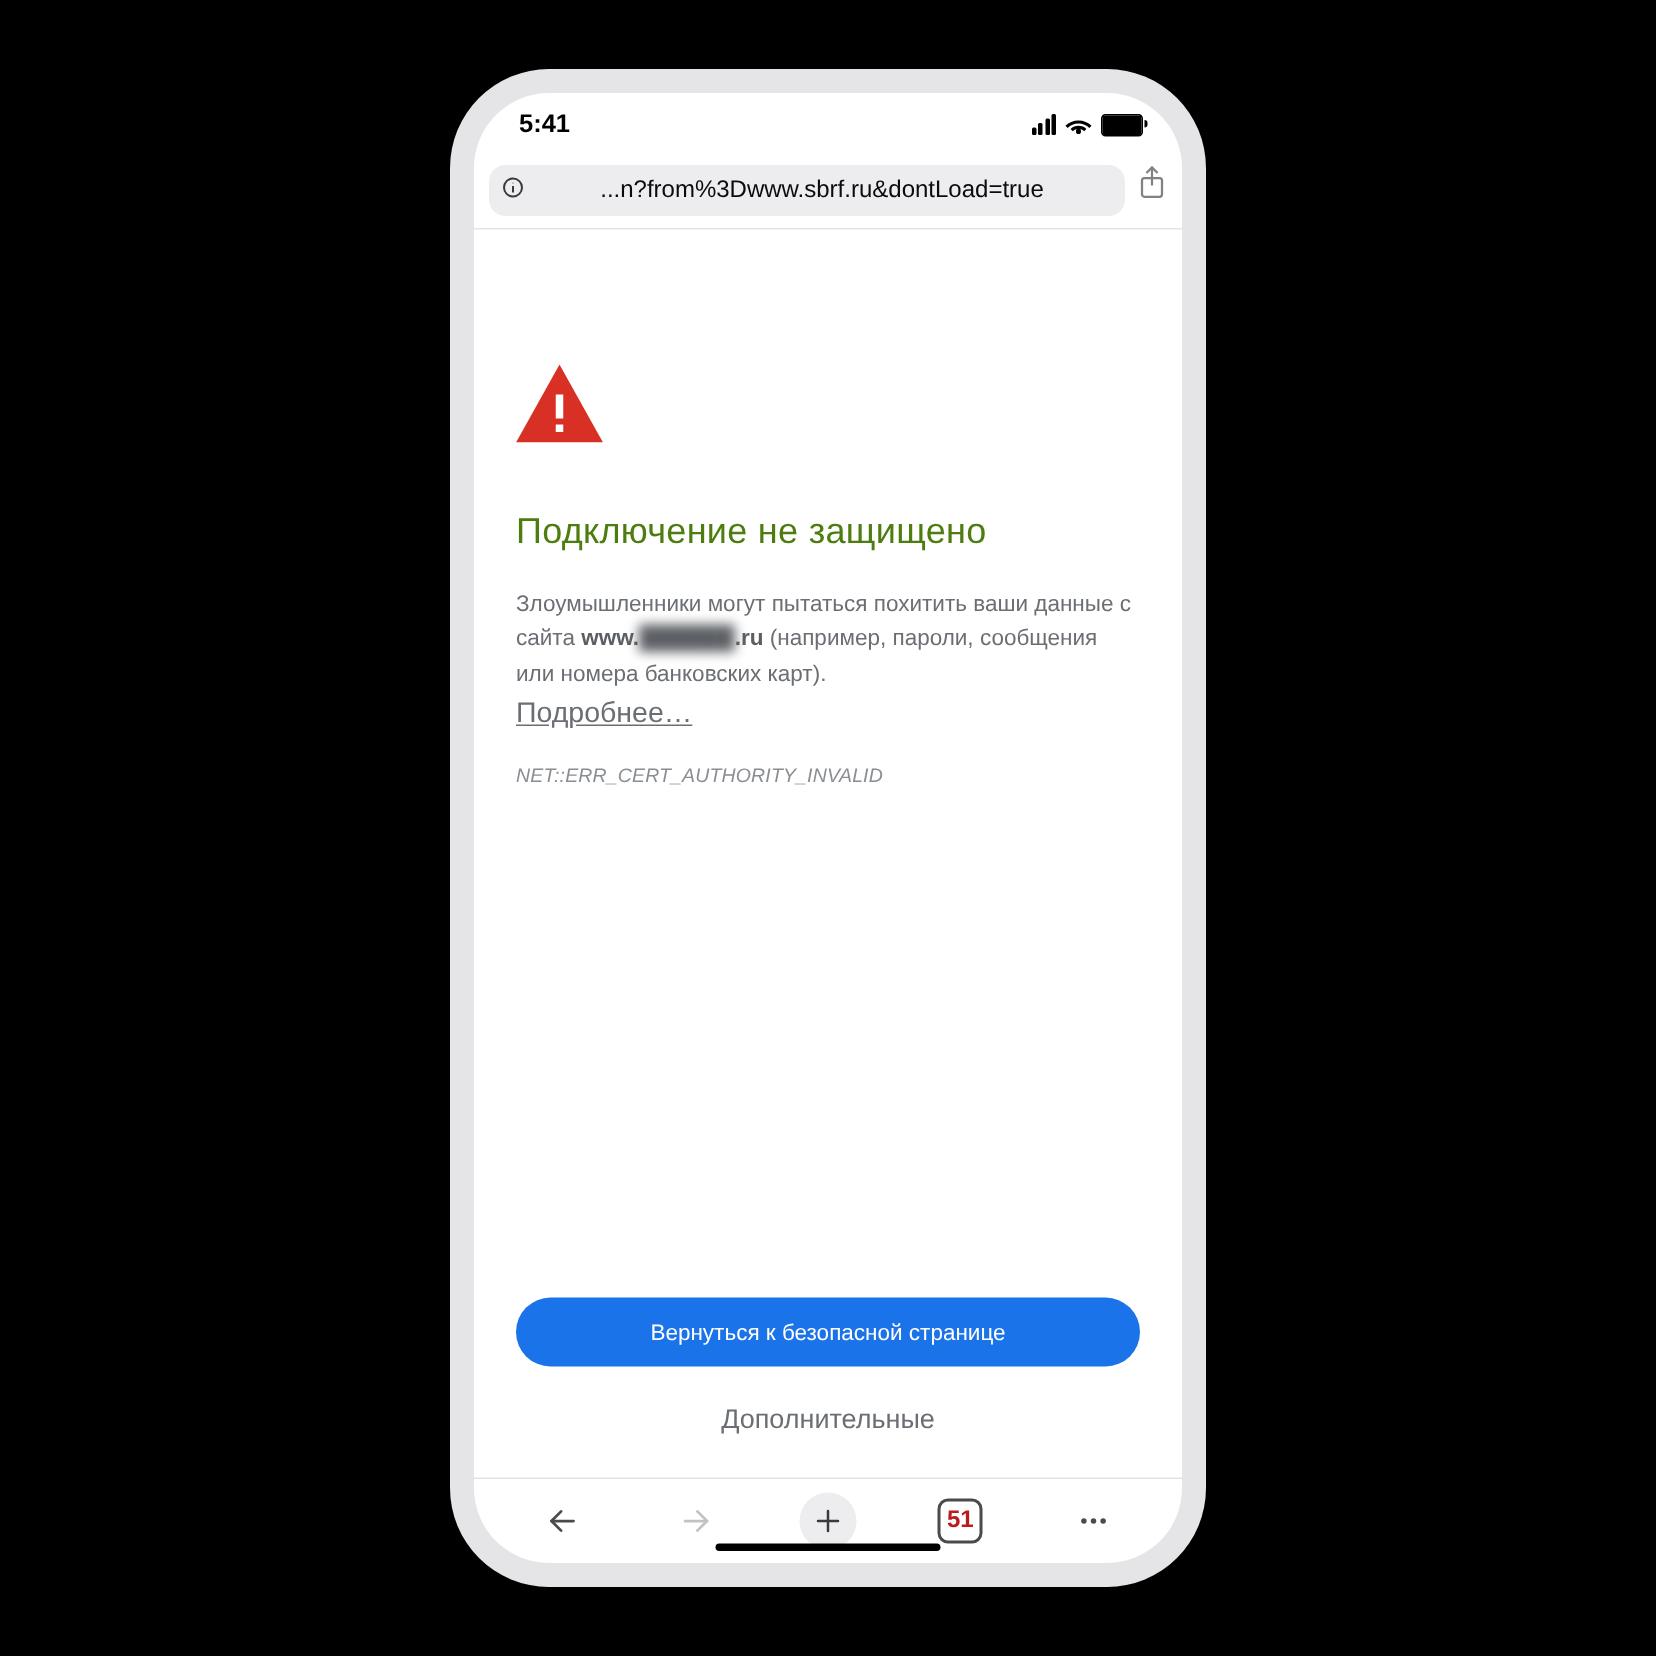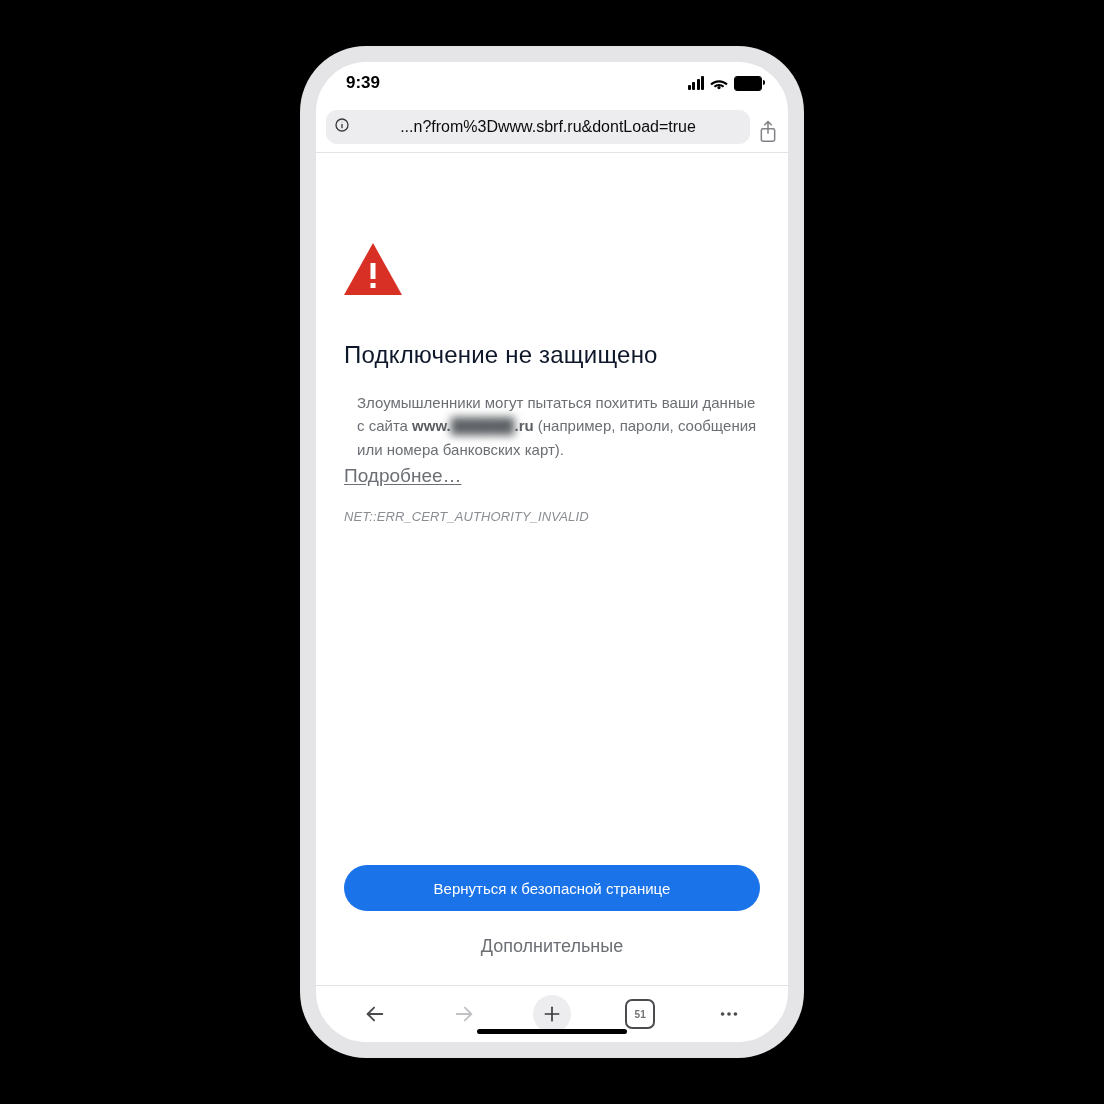--- a/index.html
+++ b/index.html
@@ -45,46 +45,46 @@
     width:26px;height:13px;border:1.5px solid #000;border-radius:3px;
     position:relative;display:flex;align-items:center;
   }
   .battery::after{
     content:"";position:absolute;right:-4px;top:3px;width:2.5px;height:5px;
     background:#000;border-radius:0 2px 2px 0;
   }
   .battery .fill{width:100%;height:100%;background:#000;border-radius:1.5px;}
   
   .url-row{
-    display:flex;align-items:flex-end;gap:8px;
+    display:flex;align-items:flex-start;gap:8px;
     padding:6px 10px 8px 10px;
     border-bottom:1px solid #e3e3e3;
   }
   .url-pill{
     flex:1;background:#ededef;border-radius:11px;
     height:34px;display:flex;align-items:center;justify-content:center;
     font-size:16px;color:#0b0b0b;white-space:nowrap;overflow:hidden;
     padding:0 8px;
   }
   .url-pill .info{margin-right:4px;flex:0 0 auto;}
   .url-pill .text{overflow:hidden;text-overflow:ellipsis;flex:1;text-align:center;}
   .share-btn{flex:0 0 auto;color:#808085;display:flex;}
   
   .content{
     flex:1;
     padding:90px 28px 24px 28px;
     display:flex;flex-direction:column;
   }
   .warn-icon{width:58px;height:52px;margin-bottom:46px;}
   .title{
-    font-size:24px;color:#0f172a;margin:0 0 22px 0;font-weight:400;
+    font-size:24px;color:#4d7c0f;margin:0 0 22px 0;font-weight:400;
     letter-spacing:0.2px;
   }
   .body-text{
-    font-size:15px;line-height:1.55;color:#6b6f74;margin:0 0 2px 13px;
+    font-size:15px;line-height:1.55;color:#6b6f74;margin:0 0 2px 0;
   }
   .body-text b{color:#5b5f63;font-weight:700;}
   .body-text .blur{filter:blur(4px);}
   .learn-more{
     font-size:19px;color:#6b6f74;text-decoration:underline;
     text-underline-offset:2px;margin-top:2px;display:inline-block;
   }
   .error-code{
     font-size:13px;color:#8a8e92;margin-top:22px;letter-spacing:0.1px;font-style:italic;
   }
@@ -107,35 +107,35 @@
   }
   .tbtn{width:40px;height:40px;display:flex;align-items:center;justify-content:center;color:#4b4b4f;}
   .tbtn.disabled{color:#c2c2c6;}
   .newtab{
     width:38px;height:38px;border-radius:50%;background:#ededef;
     display:flex;align-items:center;justify-content:center;color:#3a3a3d;
   }
   .tabcount{
     width:26px;height:26px;border:2px solid #4b4b4f;border-radius:7px;
     display:flex;align-items:center;justify-content:center;
-    font-size:10px;font-weight:600;color:#737373;
+    font-size:16px;font-weight:600;color:#b91c1c;
   }
   .home-indicator{
     position:absolute;bottom:8px;left:50%;transform:translateX(-50%);
     width:150px;height:5px;background:#000;border-radius:3px;
   }
 </style>
 </head>
 <body>
 
 <div class="device">
   <div class="screen">
 
     <div class="status-bar">
-      <span>9:39</span>
+      <span>5:41</span>
       <div class="status-right">
         <span class="signal">
           <span></span>
             <span></span>
             <span></span>
             <span></span>
         </span>
         <span class="wifi">
           <svg width="18" height="13" viewBox="0 0 18 13">
               <path fill="#000" d="M9 12.3a1.7 1.7 0 1 0 0-3.4 1.7 1.7 0 0 0 0 3.4Zm0-9C5.6 3.3 2.5 4.6.3 6.8l1.5 1.5C3.6 6.5 6.2 5.4 9 5.4s5.4 1.1 7.2 2.9l1.5-1.5C15.5 4.6 12.4 3.3 9 3.3Zm0 3.6c-2 0-3.9.8-5.3 2.1l1.5 1.5C6.2 9.6 7.5 9 9 9s2.8.6 3.8 1.5l1.5-1.5C12.9 7.7 11 6.9 9 6.9Z"></path>

